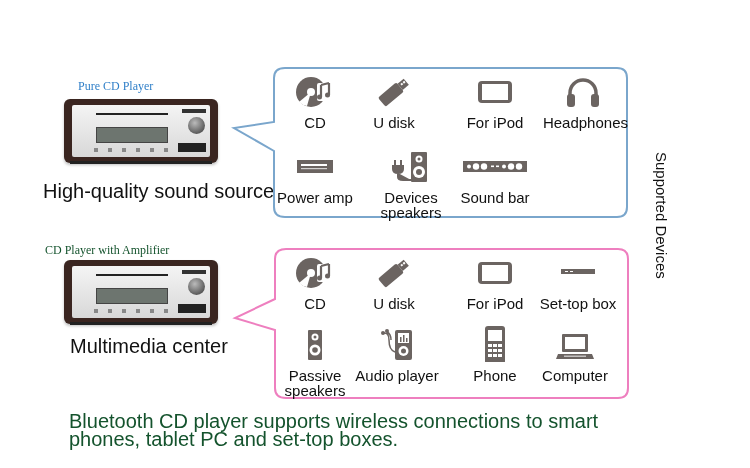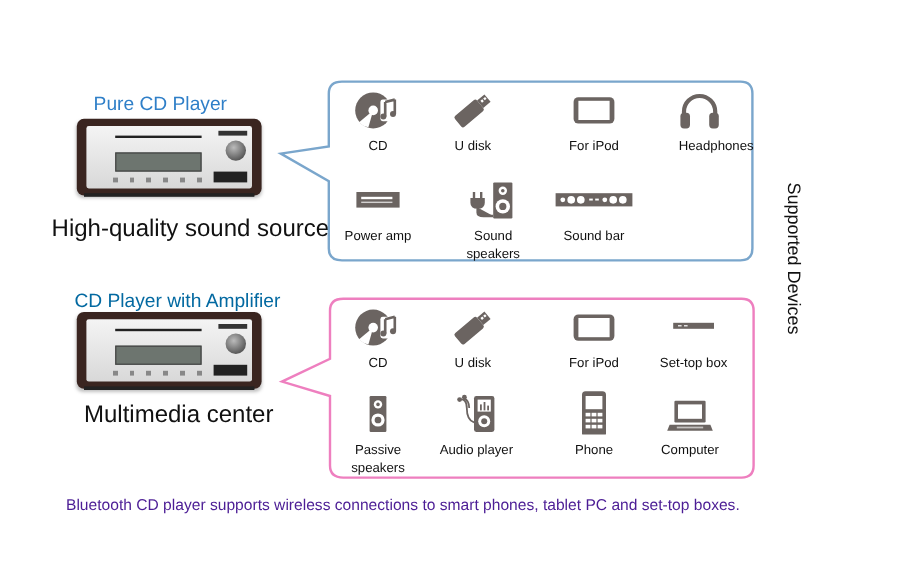--- a/index.html
+++ b/index.html
@@ -1,47 +1,47 @@
 <!DOCTYPE html>
 <html><head>
 <meta charset="utf-8">
 <style>
   * { box-sizing: border-box; margin: 0; padding: 0; }
   html, body { width: 750px; height: 468px; background: #ffffff; overflow: hidden; }
   body { position: relative; font-family: "Liberation Sans", sans-serif; color: #111; }
 
-  .product-title { position: absolute; font-size: 16px; white-space: nowrap; }
+  .product-title { position: absolute; font-size: 12px; white-space: nowrap; font-family: Liberation Serif, serif; }
   .product-title.blue { left: 78px; top: 79px; color: #2f7fc8; }
-  .product-title.pink { left: 62px; top: 243px; color: #0369a1; }
+  .product-title.pink { left: 45px; top: 243px; color: #14532d; }
   .product-caption { position: absolute; font-size: 20px; color: #111; white-space: nowrap; }
   .product-caption.c1 { left: 43px; top: 180px; }
   .product-caption.c2 { left: 70px; top: 335px; }
 
   .player { position: absolute; width: 154px; height: 66px; }
   .player.p1 { left: 64px; top: 99px; }
   .player.p2 { left: 64px; top: 260px; }
   .player .cab { position: absolute; left: 0; top: 0; width: 154px; height: 64px; background: #3a2520; border-radius: 6px; box-shadow: 0 2px 3px rgba(0,0,0,0.25); }
   .player .face { position: absolute; left: 8px; top: 6px; width: 138px; height: 52px; background: linear-gradient(#f4f4f4, #d8d8d8); border-radius: 2px; }
   .player .slot { position: absolute; left: 24px; top: 8px; width: 72px; height: 2px; background: #222; }
   .player .lcd { position: absolute; left: 24px; top: 22px; width: 72px; height: 16px; background: #6d756f; border: 1px solid #444; }
   .player .knob { position: absolute; left: 116px; top: 12px; width: 17px; height: 17px; border-radius: 50%; background: radial-gradient(circle at 40% 35%, #bbb, #333); }
   .player .badge { position: absolute; left: 110px; top: 4px; width: 24px; height: 4px; background: #333; }
   .player .panel { position: absolute; left: 106px; top: 38px; width: 28px; height: 9px; background: #222; }
   .player .btns { position: absolute; left: 22px; top: 43px; width: 78px; height: 4px; background: repeating-linear-gradient(90deg, #888 0 4px, transparent 4px 14px); }
   .player .feet { position: absolute; left: 6px; top: 62px; width: 142px; height: 3px; background: #222; }
 
   .callout { position: absolute; left: 0; top: 0; width: 750px; height: 468px; pointer-events: none; }
 
-  .device { position: absolute; width: 90px; text-align: center; font-size: 11px; color: #111; line-height: 15px; }
+  .device { position: absolute; width: 90px; text-align: center; font-size: 15px; color: #111; line-height: 15px; }
   .device .ico { display: block; margin: 0 auto 6px auto; height: 34px; }
   .device .lbl { display: block; white-space: nowrap; }
 
   .side-label { position: absolute; left: 653px; top: 152px; font-size: 15px; color: #111; writing-mode: vertical-rl; white-space: nowrap; }
 
-  .footnote { position: absolute; left: 55px; top: 412px; font-size: 13px; line-height: 18px; color: #4c1d95; width: 580px; }
+  .footnote { position: absolute; left: 69px; top: 412px; font-size: 20px; line-height: 18px; color: #14532d; width: 580px; }
 </style>
 </head>
 <body>
 
 <div class="product-title blue">Pure CD Player</div>
 <div class="player p1">
   <div class="cab"></div>
   <div class="face">
       <div class="slot"></div>
       <div class="lcd"></div>
@@ -123,21 +123,21 @@
 </div>
 <div class="device" style="left:366px; top:150px;">
   <svg class="ico" width="40" height="34" viewBox="0 0 40 34">
     <rect x="20" y="2" width="16" height="30" rx="1" fill="#6b6461"></rect>
       <circle cx="28" cy="9" r="3.5" fill="#fff"></circle>
       <circle cx="28" cy="9" r="1.5" fill="#6b6461"></circle>
       <circle cx="28" cy="22" r="6" fill="#fff"></circle>
       <circle cx="28" cy="22" r="3" fill="#6b6461"></circle>
     <path d="M4,10 V16 M10,10 V16 M2,16 H12 V19 Q12,23 7,23 Q2,23 2,19 Z M7,23 V27 Q7,30 12,30 H20" stroke="#6b6461" stroke-width="2" fill="#6b6461"></path>
   </svg>
-  <span class="lbl"><span>Sound</span><br><span>speakers</span></span>
+  <span class="lbl"><span>Devices</span><br><span>speakers</span></span>
 </div>
 <div class="device" style="left:450px; top:150px;">
   <svg class="ico" width="66" height="34" viewBox="0 0 66 34" style="width:66px;">
     <rect x="1" y="11" width="64" height="11" fill="#6b6461"></rect>
     <circle cx="7" cy="16.5" r="2" fill="#fff"></circle>
       <circle cx="14" cy="16.5" r="3.2" fill="#fff"></circle>
       <circle cx="22" cy="16.5" r="3.2" fill="#fff"></circle>
       <rect x="29" y="15.5" width="3" height="1.6" fill="#fff"></rect>
       <rect x="34" y="15.5" width="3" height="1.6" fill="#fff"></rect>
       <circle cx="42" cy="16.5" r="2" fill="#fff"></circle>

